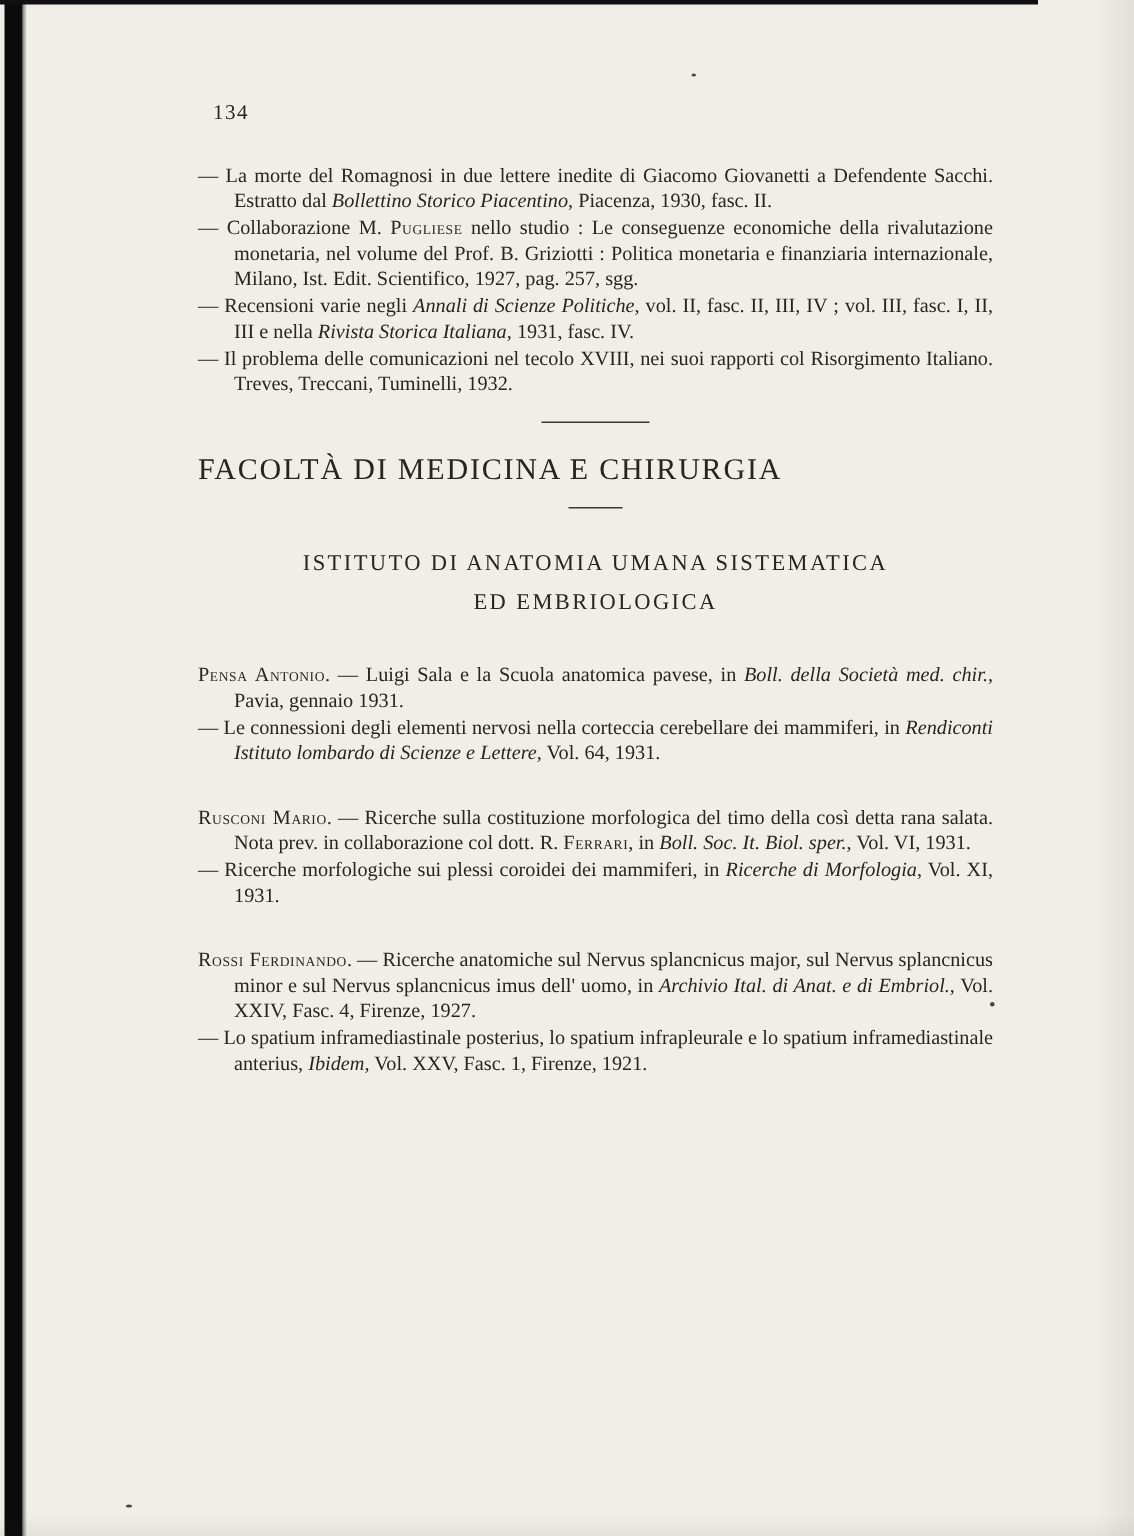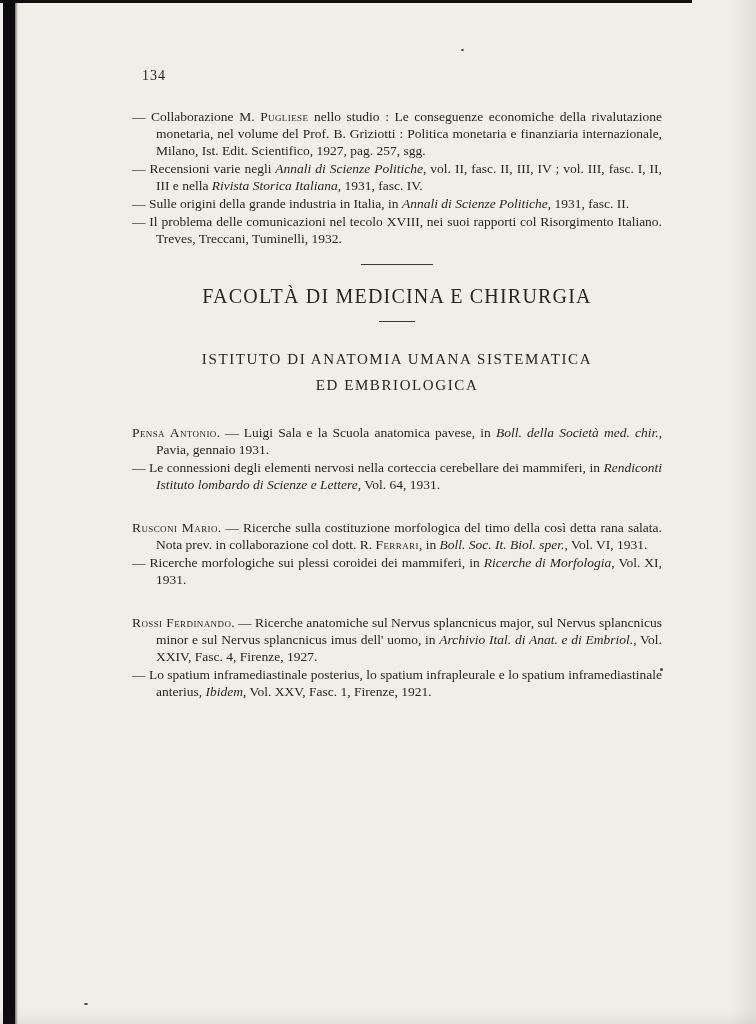--- a/index.html
+++ b/index.html
@@ -35,21 +35,21 @@
   }
   .italic{font-style:italic;}
   .smallcaps{font-variant:small-caps;letter-spacing:.4px;}
 
   .rule{background:#3a3733;height:1px;}
   .rule-wide{width:72px;margin:17px auto 0 auto;}
   .rule-small{width:36px;margin:13px auto 0 auto;}
 
   .faculty{
     font-size:20px;font-weight:normal;letter-spacing:1.2px;
-    text-align:center;margin:20px 0 0 0;
+    margin:20px 0 0 0;
   }
   .institute{
     font-size:15px;font-weight:normal;letter-spacing:1.6px;
     text-align:center;line-height:26px;margin:24px 0 20px 0;
   }
   .author-section{margin-top:26px;}
 </style>
 </head>
 <body>
 
@@ -59,23 +59,23 @@
 <div class="right-shade"></div>
 <div class="bottom-shade"></div>
 <div class="speck speck-1"></div>
 <div class="speck speck-2"></div>
 <div class="speck speck-3"></div>
 
 <div class="content">
   <div class="page-number">134</div>
 
   <div>
+      <p class="entry"><span>— La morte del Romagnosi in due lettere inedite di Giacomo Giovanetti a Defendente Sacchi. Estratto dal </span><span class="italic">Bollettino Storico Piacentino</span><span>, Piacenza, 1930, fasc. II.</span></p>
       <p class="entry"><span>— Collaborazione M. </span><span class="smallcaps">Pugliese</span><span> nello studio : Le conseguenze economiche della rivalutazione monetaria, nel volume del Prof. B. Griziotti : Politica monetaria e finanziaria internazionale, Milano, Ist. Edit. Scientifico, 1927, pag. 257, sgg.</span></p>
       <p class="entry"><span>— Recensioni varie negli </span><span class="italic">Annali di Scienze Politiche</span><span>, vol. II, fasc. II, III, IV ; vol. III, fasc. I, II, III e nella </span><span class="italic">Rivista Storica Italiana</span><span>, 1931, fasc. IV.</span></p>
-      <p class="entry"><span>— Sulle origini della grande industria in Italia, in </span><span class="italic">Annali di Scienze Politiche</span><span>, 1931, fasc. II.</span></p>
       <p class="entry"><span>— Il problema delle comunicazioni nel tecolo XVIII, nei suoi rapporti col Risorgimento Italiano. Treves, Treccani, Tuminelli, 1932.</span></p>
     </div>
 
   <div class="rule rule-wide"></div>
 
   <h1 class="faculty">FACOLTÀ DI MEDICINA E CHIRURGIA</h1>
 
   <div class="rule rule-small"></div>
 
   <h2 class="institute">

